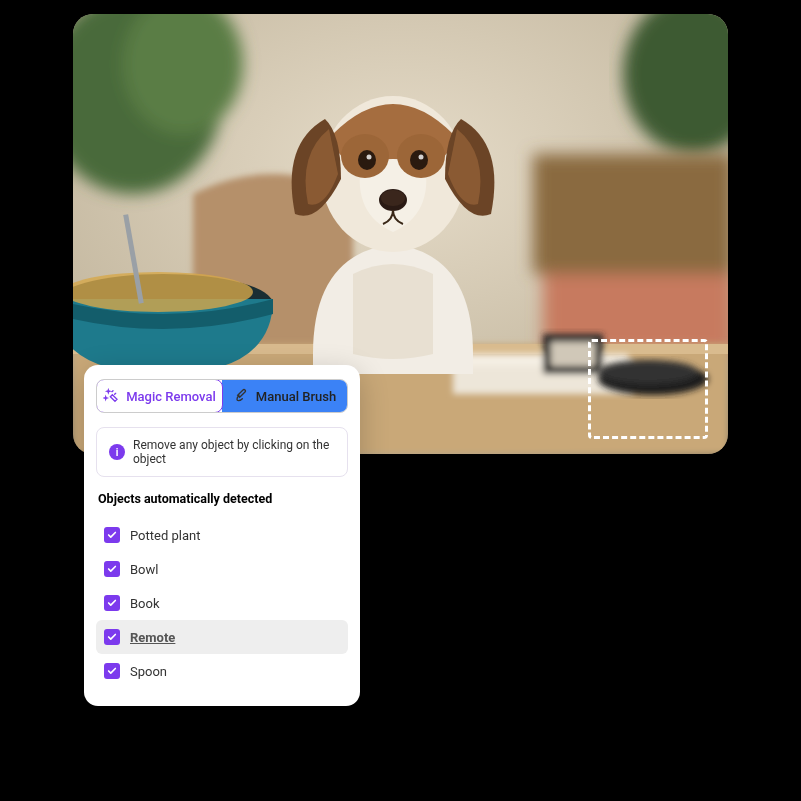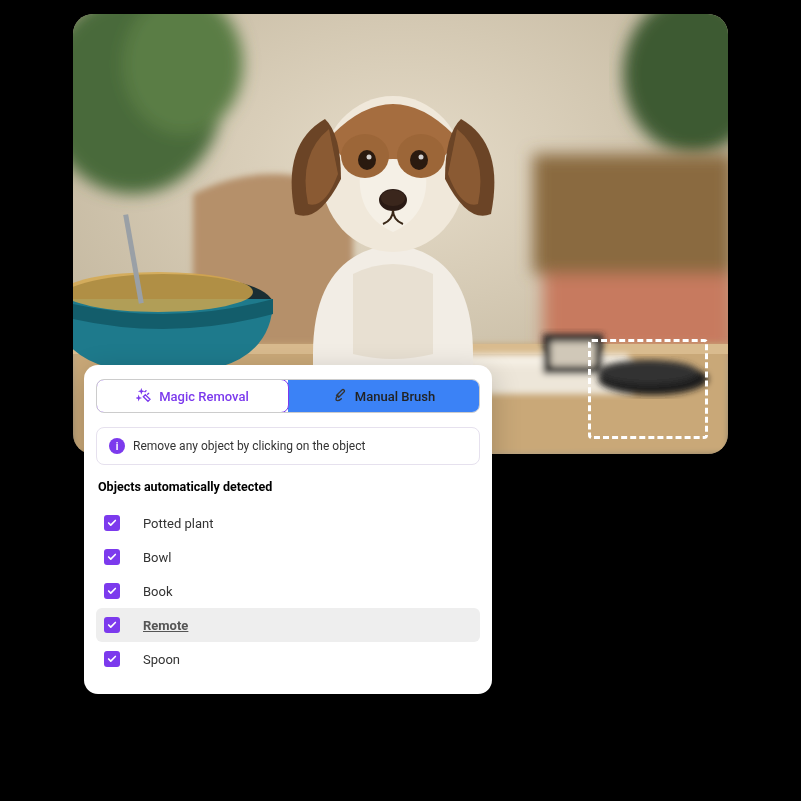--- a/index.html
+++ b/index.html
@@ -32,21 +32,21 @@
       bottom: 15px;
       width: 120px;
       height: 100px;
       border: 3px dashed #fff;
       border-radius: 4px;
     }
     .panel {
       position: absolute;
       top: 365px;
       left: 84px;
-      width: 408px;
+      width: 276px;
       background: #fff;
       border-radius: 14px;
       box-shadow: 0 8px 30px rgba(0,0,0,0.2);
       padding: 14px 12px 18px;
     }
     .tabs {
       display: flex;
       border: 1px solid #ccc;
       border-radius: 8px;
       overflow: hidden;
@@ -102,21 +102,21 @@
       font-size: 12.5px;
       font-weight: 700;
       color: #000000;
       margin-bottom: 12px;
       padding-left: 2px;
     }
     .obj-list { display: flex; flex-direction: column; }
     .obj-item {
       display: flex;
       align-items: center;
-      gap: 23px;
+      gap: 10px;
       padding: 9px 8px;
       border-radius: 6px;
       cursor: pointer;
       font-size: 13px;
       color: #333;
     }
     .obj-item.highlight {
       background: #eeeeee;
       font-weight: 700;
       color: #555;

